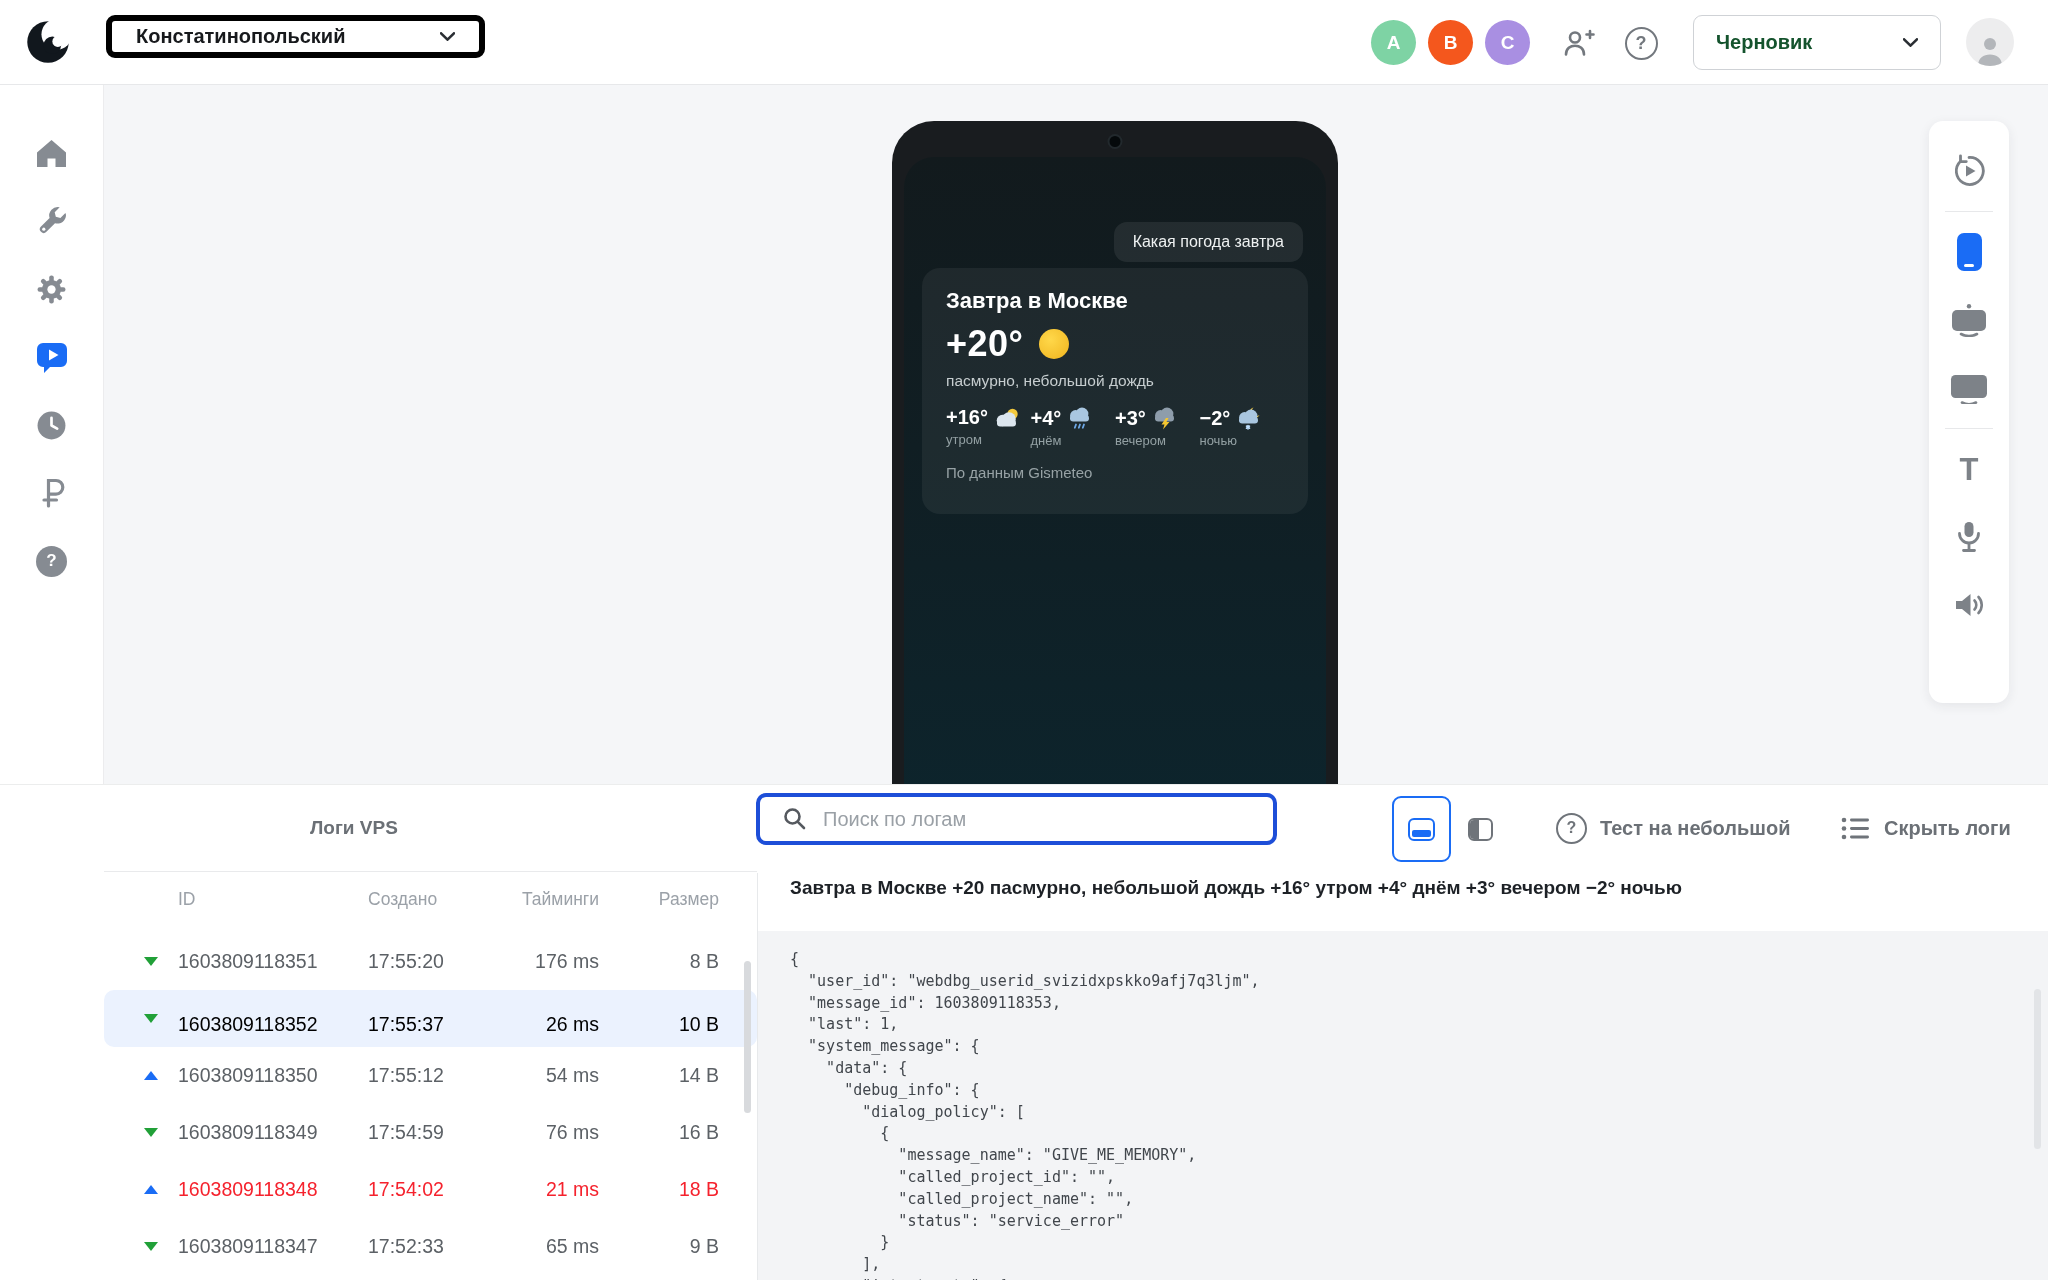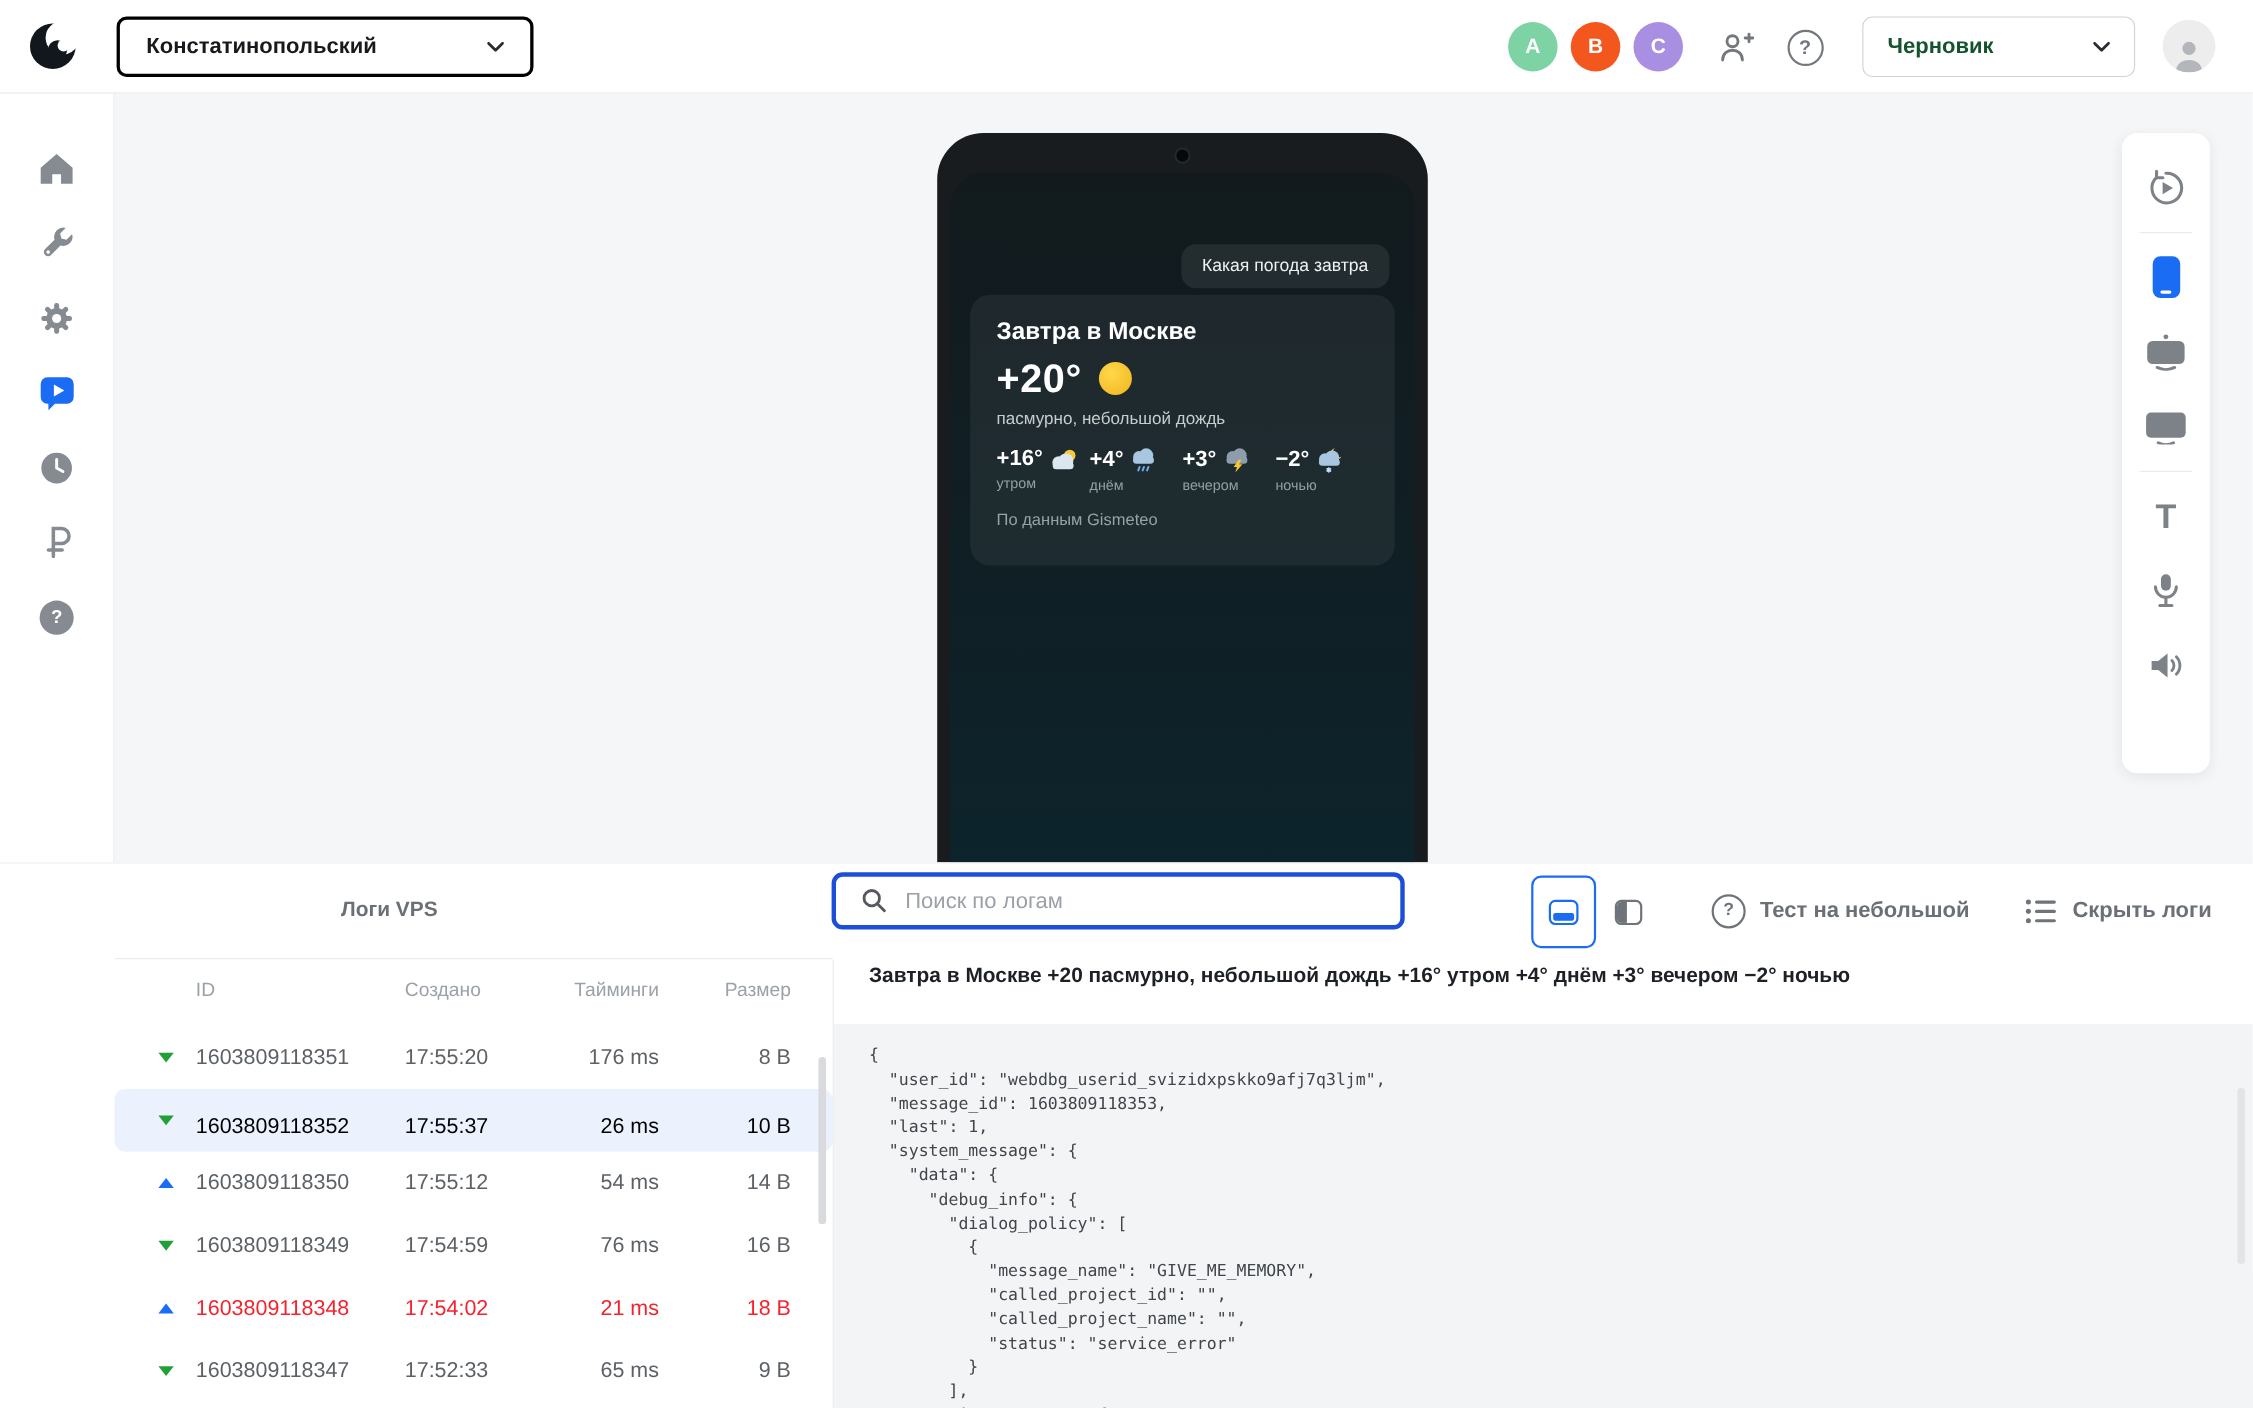--- a/index.html
+++ b/index.html
@@ -3,40 +3,40 @@
 <meta charset="utf-8">
 <style>
   * { margin:0; padding:0; box-sizing:border-box; }
   html,body { width:2048px; height:1280px; overflow:hidden; }
   body { font-family:"Liberation Sans","DejaVu Sans",sans-serif; background:#fff; color:#1f2328; }
   .app { position:relative; width:2048px; height:1280px; background:#fff; }
 
   
   .topbar { position:absolute; left:0; top:0; width:2048px; height:85px; background:#fff; border-bottom:1px solid #e7e8ea; z-index:40; }
   .logo { position:absolute; left:24px; top:18px; width:48px; height:48px; }
-  .proj-select { position:absolute; left:106px; top:15px; width:379px; height:55px; border:3px solid #000000; border-radius:9px; background:#fff; display:flex; align-items:center; padding:0 24px; cursor:pointer; }
+  .proj-select { position:absolute; left:106px; top:15px; width:379px; height:43px; border:6px solid #000000; border-radius:9px; background:#fff; display:flex; align-items:center; padding:0 24px; cursor:pointer; }
   .proj-select .lbl { font-size:20px; font-weight:700; color:#17191c; flex:1; }
   .chev { width:15px; height:9px; }
   .avatar-chip { position:absolute; top:20px; width:45px; height:45px; border-radius:50%; display:flex; align-items:center; justify-content:center; color:#fff; font-size:19px; font-weight:700; }
   .icon-btn { position:absolute; top:24px; width:38px; height:38px; display:flex; align-items:center; justify-content:center; cursor:pointer; }
   .help-circ { width:33px; height:33px; border:2.6px solid #73787e; border-radius:50%; display:flex; align-items:center; justify-content:center; font-size:18px; font-weight:700; color:#73787e; }
   .status-select { position:absolute; left:1693px; top:15px; width:248px; height:55px; border:1px solid #cfd2d6; border-radius:9px; background:#fff; display:flex; align-items:center; padding:0 22px; cursor:pointer; }
   .status-select .lbl { font-size:20px; font-weight:700; color:#14532d; flex:1; }
   .user-avatar { position:absolute; left:1966px; top:18px; width:48px; height:48px; border-radius:50%; background:#ededee; display:flex; align-items:flex-end; justify-content:center; overflow:hidden; cursor:pointer; }
 
   
   .sidebar { position:absolute; left:0; top:85px; width:104px; height:699px; background:#fff; border-right:1px solid #ececee; z-index:30; display:flex; flex-direction:column; align-items:center; padding-top:44px; gap:20px; }
   .side-item { width:48px; height:48px; display:flex; align-items:center; justify-content:center; cursor:pointer; }
   .q-fill { width:31px; height:31px; background:#868b92; border-radius:50%; color:#fff; font-weight:700; font-size:17px; display:flex; align-items:center; justify-content:center; }
 
   
   .canvas { position:absolute; left:104px; top:85px; width:1944px; height:699px; background:#f5f6f8; overflow:hidden; }
 
   
-  .phone { position:absolute; left:748px; top:36px; width:446px; height:680px; background:#191c1f; border-radius:42px 42px 0 0; }
+  .phone { position:absolute; left:788px; top:36px; width:446px; height:680px; background:#191c1f; border-radius:42px 42px 0 0; }
   .camera { position:absolute; left:50%; top:13px; transform:translateX(-50%); width:15px; height:15px; border-radius:50%; background:#05090b; border:2px solid #22292d; }
   .screen { position:absolute; left:12px; right:12px; top:36px; bottom:0; border-radius:30px 30px 0 0; background:linear-gradient(180deg,#121a1d 0%,#101e23 45%,#0d242c 100%); overflow:hidden; }
   .user-bubble { position:absolute; top:65px; right:23px; height:40px; line-height:40px; padding:0 19px; border-radius:13px; background:rgba(255,255,255,0.08); color:#eef1f1; font-size:16px; }
   .weather-card { position:absolute; top:111px; left:18px; right:18px; height:246px; border-radius:18px; background:rgba(255,255,255,0.06); padding:20px 24px; }
   .wc-title { font-size:22px; font-weight:700; color:#fff; }
   .wc-temp-row { display:flex; align-items:center; gap:16px; margin-top:9px; }
   .wc-temp { font-size:36px; font-weight:700; color:#fff; letter-spacing:.5px; }
   .sun { width:30px; height:30px; border-radius:50%; background:radial-gradient(circle at 38% 35%, #ffd84a, #f0b41e); }
   .wc-cond { margin-top:7px; font-size:15.5px; color:#c6cdcf; }
   .wc-forecast { display:flex; margin-top:16px; }

